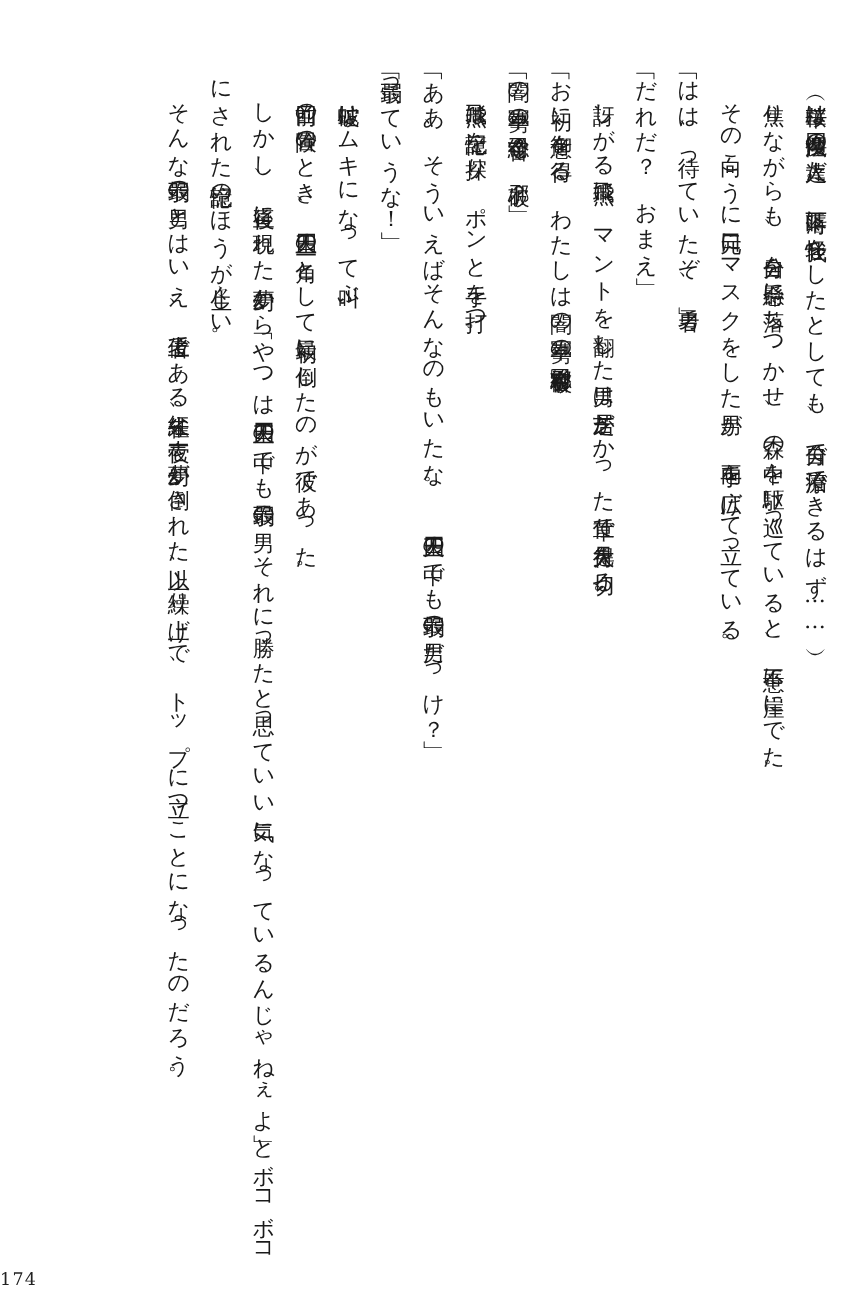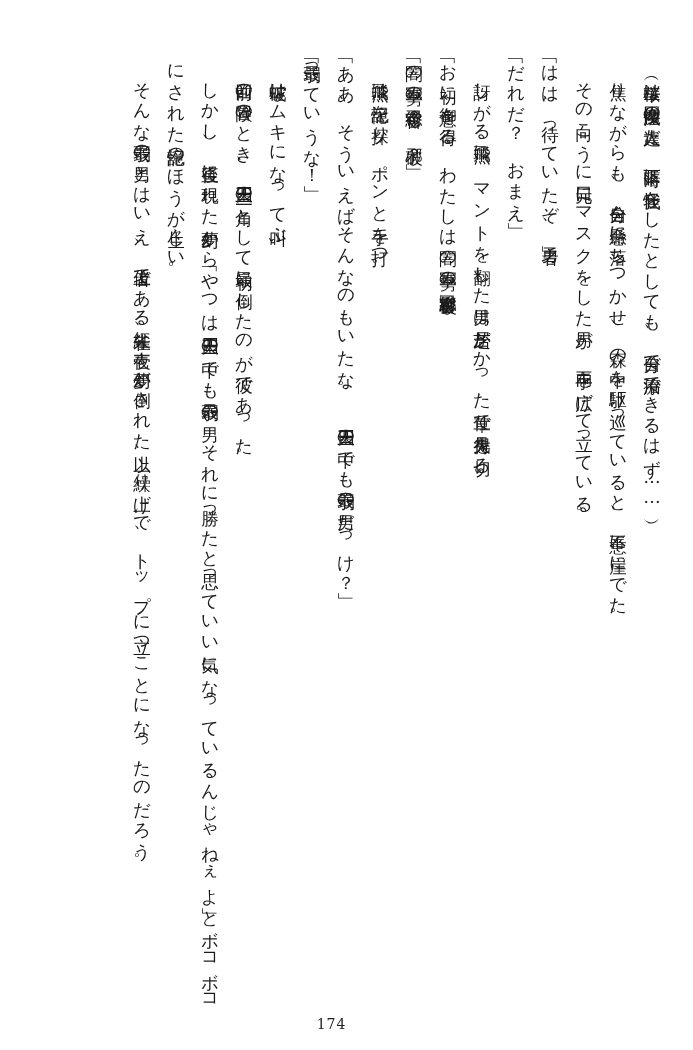--- a/index.html
+++ b/index.html
@@ -46,21 +46,21 @@
     text-indent: 0;
   }
   #text-area p.indent {
     text-indent: 1em;
   }
   #page-number {
     position: absolute;
     bottom: 18px;
     left: 0;
     width: 663px;
-    text-align: center;
+    text-align: left;
     font-size: 14px;
     font-family: "DejaVu Serif", "Liberation Serif", serif;
     color: #222;
     letter-spacing: 1px;
   }
 </style>
 </head>
 <body>
 
 <div id="page">

